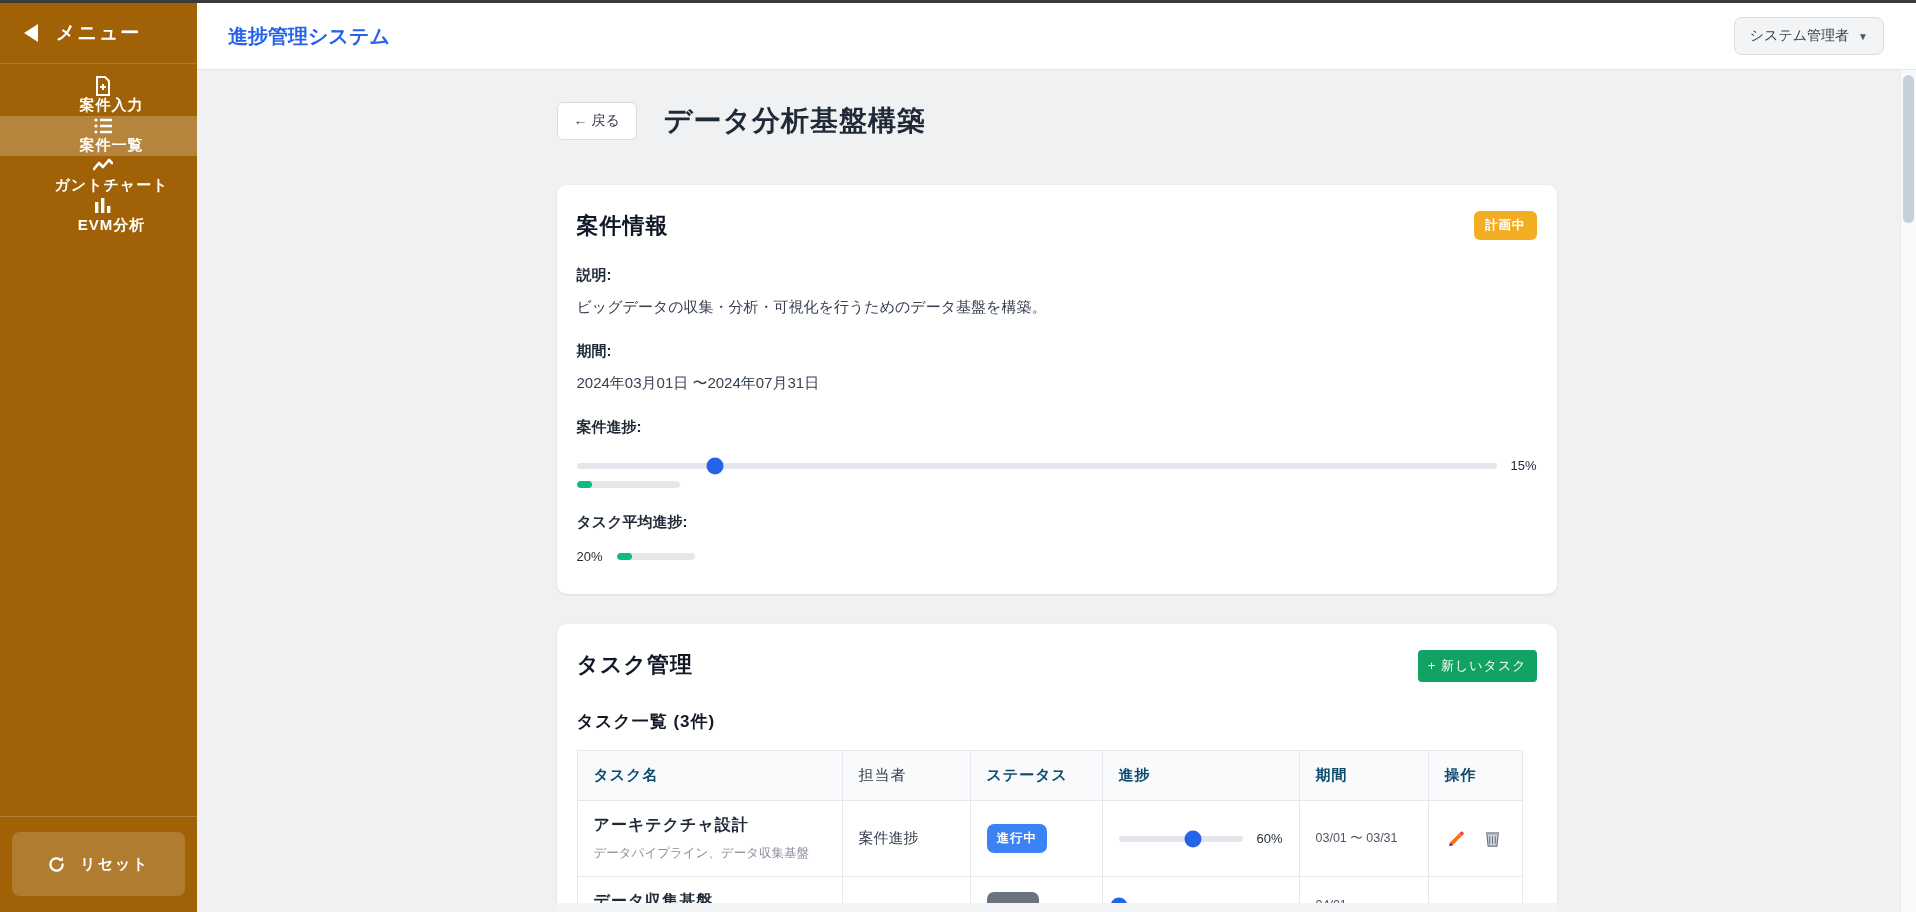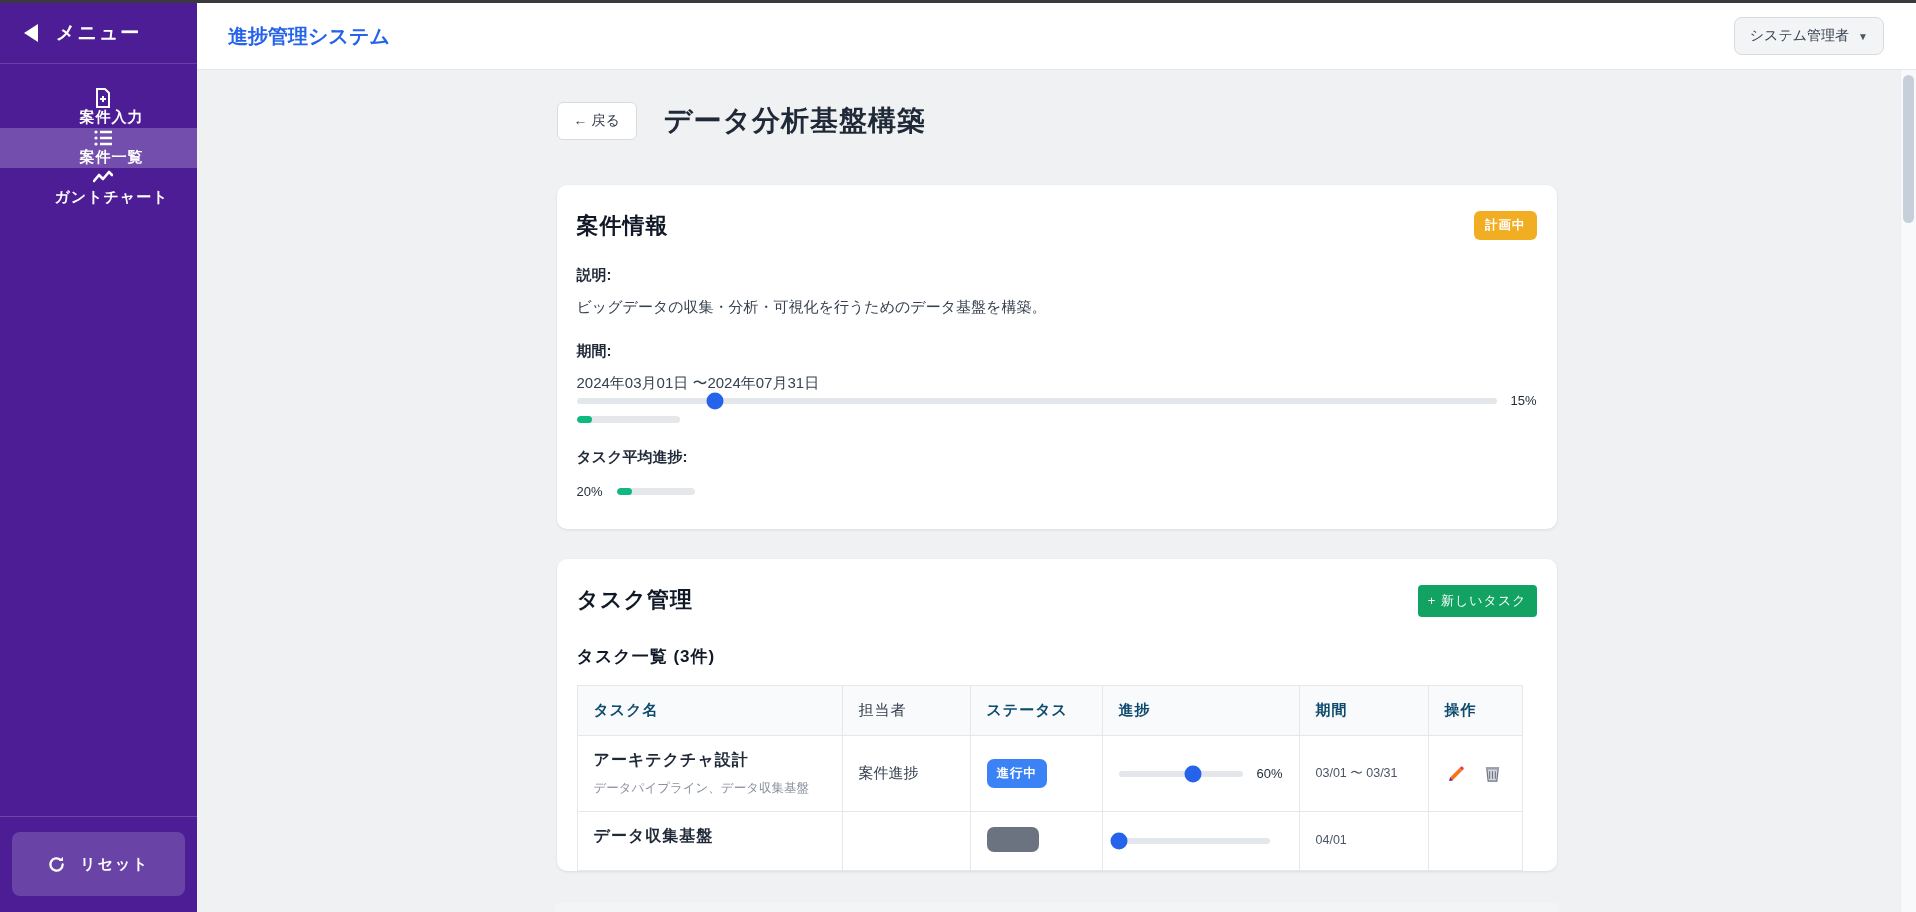--- a/index.html
+++ b/index.html
@@ -42,21 +42,21 @@
   .card-1 { margin-top:45px; }
   .card-2 { margin-top:30px; padding-bottom:0; }
 
   .card-head { display:flex; align-items:flex-start; justify-content:space-between; }
   .card-title { font-size:22px; font-weight:bold; color:#111827; letter-spacing:1px; }
   .badge { display:inline-block; color:#fff; font-size:12.5px; font-weight:bold; padding:6px 11px; border-radius:6px; letter-spacing:1px; }
 
   .field-label { font-size:15px; font-weight:bold; color:#1f2937; margin-top:25px; }
   .field-value { font-size:15px; color:#374151; margin-top:13px; }
 
-  .slider-row { display:flex; align-items:center; gap:13px; }
+  .slider-row { display:flex; align-items:center; gap:13px; margin-top:21px; }
   .slider-track { position:relative; flex:1 1 auto; height:6px; border-radius:3px; background:#e3e6ea; }
   .slider-thumb { position:absolute; top:50%; width:17px; height:17px; border-radius:50%; transform:translate(-50%,-50%); }
   .slider-pct { font-size:13px; color:#1f2937; flex:0 0 auto; }
 
   .mini-bar { width:103px; height:7px; border-radius:4px; background:#e5e7eb; overflow:hidden; margin-top:8px; }
   .mini-bar .fill { height:100%; border-radius:4px; }
   .avg-row { display:flex; align-items:center; gap:14px; margin-top:17px; }
   .avg-pct { font-size:13px; color:#1f2937; }
   .avg-bar { width:78px; height:7px; border-radius:4px; background:#e5e7eb; overflow:hidden; }
   .avg-bar .fill { height:100%; border-radius:4px; }
@@ -80,21 +80,21 @@
   .icon-btn { background:none; border:none; cursor:pointer; padding:2px; }
   .icon-btn svg { width:19px; height:19px; display:block; }
 
   .h-scrollbar { position:absolute; bottom:0; left:50%; transform:translateX(-50%); width:1005px; height:9px; background:#f3f4f6; border-radius:5px; }
 </style>
 </head>
 <body>
 
 <div class="top-strip"></div>
 
-<nav class="sidebar" style="background: #4c1d95; gap: 12px;">
+<nav class="sidebar" style="background: #a16207;">
   <div class="menu-header">
     <span class="tri"></span>
     <span class="menu-title">メニュー</span>
   </div>
   <div class="nav">
     <div class="nav-item">
       <svg viewBox="0 0 20 20">
           <path d="M4 1h8l4 4v14H4z" fill="none" stroke="#fff" stroke-width="2"></path>
           <path d="M10 8v6M7 11h6" stroke="#fff" stroke-width="2"></path>
         </svg>
@@ -107,20 +107,28 @@
           <circle cx="3" cy="16" r="1.6" fill="#fff"></circle>
           <path d="M7 4h12M7 10h12M7 16h12" stroke="#fff" stroke-width="2.4"></path>
         </svg>
       <span class="nav-label">案件一覧</span>
     </div>
     <div class="nav-item">
       <svg viewBox="0 0 20 20">
           <path d="M1 13l5-6 4 4 6-7 3 3" fill="none" stroke="#fff" stroke-width="2.6" stroke-linecap="round" stroke-linejoin="round"></path>
         </svg>
       <span class="nav-label">ガントチャート</span>
+    </div>
+    <div class="nav-item">
+      <svg viewBox="0 0 20 20">
+          <rect x="2" y="6" width="3.4" height="11" fill="#fff"></rect>
+          <rect x="8" y="2" width="3.4" height="15" fill="#fff"></rect>
+          <rect x="14" y="10" width="3.4" height="7" fill="#fff"></rect>
+        </svg>
+      <span class="nav-label">EVM分析</span>
     </div>
   </div>
   <div class="sidebar-footer">
     <button class="reset-btn">
       <svg viewBox="0 0 20 20">
           <path d="M16.5 10a6.5 6.5 0 1 1-2.2-4.9" fill="none" stroke="#fff" stroke-width="2.4" stroke-linecap="round"></path>
           <path d="M16.8 1.8v4.4h-4.4z" fill="#fff"></path>
         </svg>
       <span>リセット</span>
     </button>
@@ -148,20 +156,21 @@
         <h2 class="card-title">案件情報</h2>
         <span class="badge" style="background: rgb(242, 174, 35);">計画中</span>
       </div>
 
       <div class="field-label">説明:</div>
       <div class="field-value">ビッグデータの収集・分析・可視化を行うためのデータ基盤を構築。</div>
 
       <div class="field-label">期間:</div>
       <div class="field-value">2024年03月01日 〜2024年07月31日</div>
 
+      <div class="field-label">案件進捗:</div>
       <div class="slider-row">
         <div class="slider-track">
           <div class="slider-thumb" style="background: rgb(37, 99, 235); left: 15%;"></div>
         </div>
         <span class="slider-pct">15%</span>
       </div>
       <div class="mini-bar">
         <div class="fill" style="background: rgb(16, 185, 129); width: 15%;"></div>
       </div>
 

